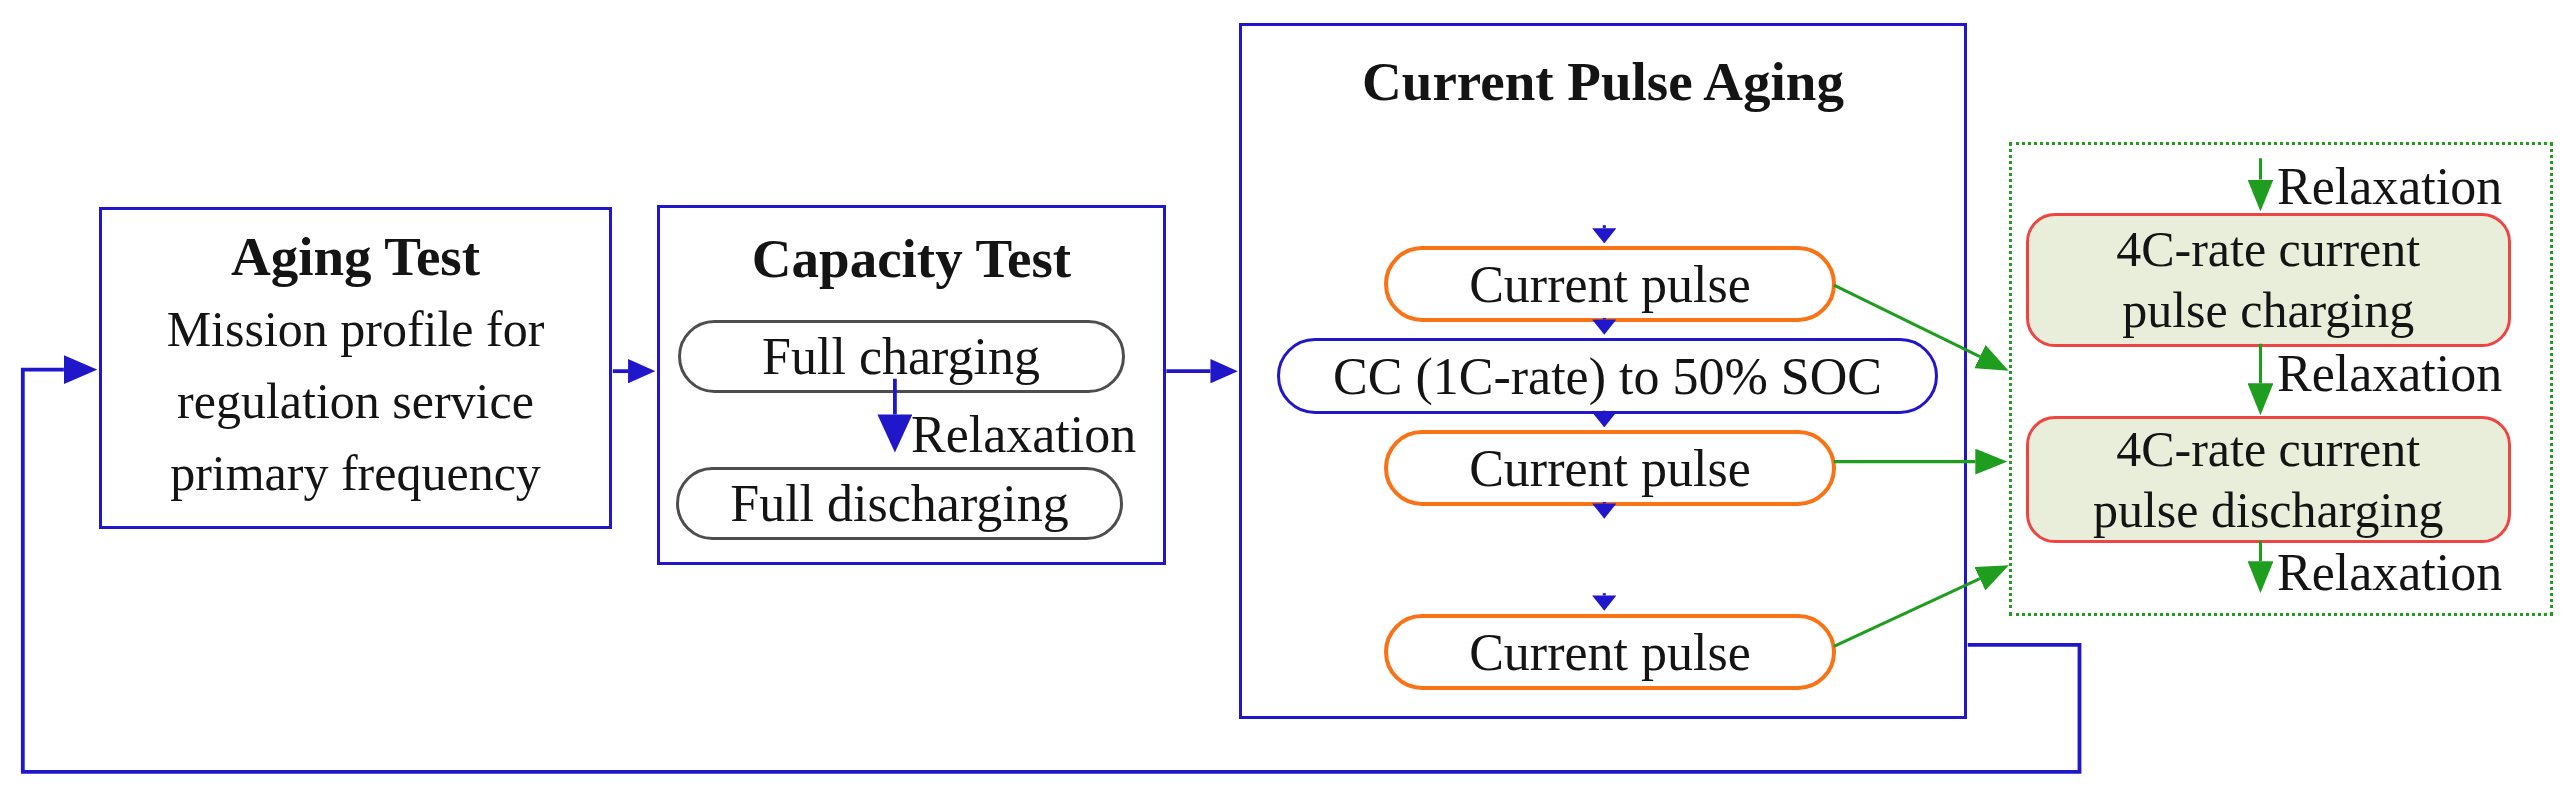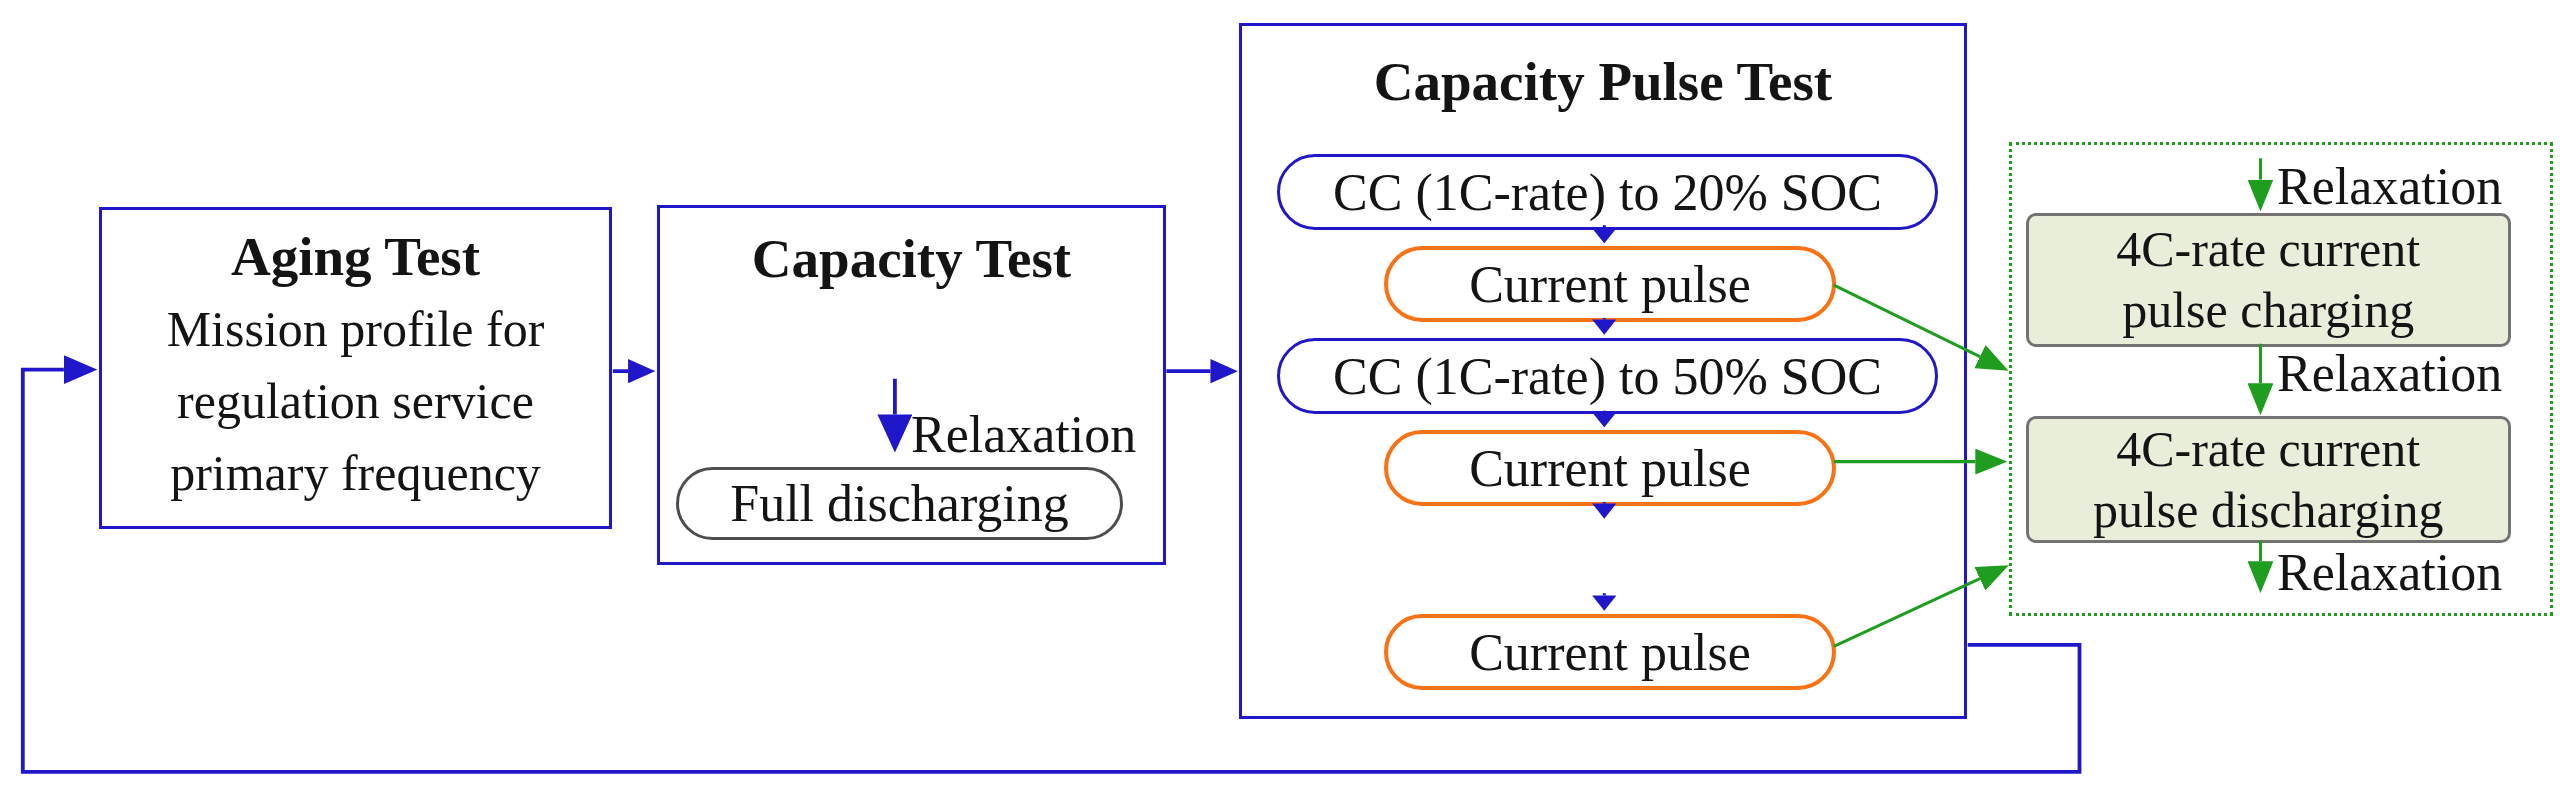--- a/index.html
+++ b/index.html
@@ -81,22 +81,22 @@
   .pulse-detail {
     position: absolute;
     left: 2009px; top: 142px; width: 544px; height: 474px;
     border: 3.8px dotted #1f9d1f;
     background: #ffffff;
   }
   .rate-box {
     position: absolute;
     left: 13.7px; width: 485px;
     background: #e9eedb;
-    border: 3px solid #737373;
-    border-radius: 10px;
+    border: 3px solid #ef4444;
+    border-radius: 29px;
     display: flex; flex-direction: column;
     align-items: center; justify-content: center;
     font-size: 50px; line-height: 61px;
     white-space: nowrap;
   }
   .rate-charge    { top: 68px;  height: 134px; }
   .rate-discharge { top: 271px; height: 127px; }
   .pd-relax-label {
     position: absolute; left: 265px;
     font-size: 52px; line-height: 62px; white-space: nowrap;
@@ -123,31 +123,31 @@
 
   <div class="proc-box aging">
     <div class="box-title">Aging Test</div>
     <div class="aging-line">Mission profile for</div>
     <div class="aging-line">regulation service</div>
     <div class="aging-line">primary frequency</div>
   </div>
 
   <div class="proc-box capacity">
     <div class="box-title">Capacity Test</div>
+    <div class="pill pill-gray pill-fullcharge">
+      <span>Full charging</span>
+    </div>
     <div class="cap-relax-label">Relaxation</div>
     <div class="pill pill-gray pill-fulldischarge">
       <span>Full discharging</span>
     </div>
   </div>
 
   <div class="proc-box cpt">
-    <div class="box-title">Capacity Pulse Test</div>
-    <div class="pill pill-blue cpt-p0">
-      <span>CC (1C-rate) to 20% SOC</span>
-    </div>
+    <div class="box-title">Current Pulse Aging</div>
     <div class="pill pill-green cpt-p1">
       <span>Current pulse</span>
     </div>
     <div class="pill pill-blue cpt-p2">
       <span>CC (1C-rate) to 50% SOC</span>
     </div>
     <div class="pill pill-green cpt-p3">
       <span>Current pulse</span>
     </div>
     <div class="pill pill-green cpt-p5">

